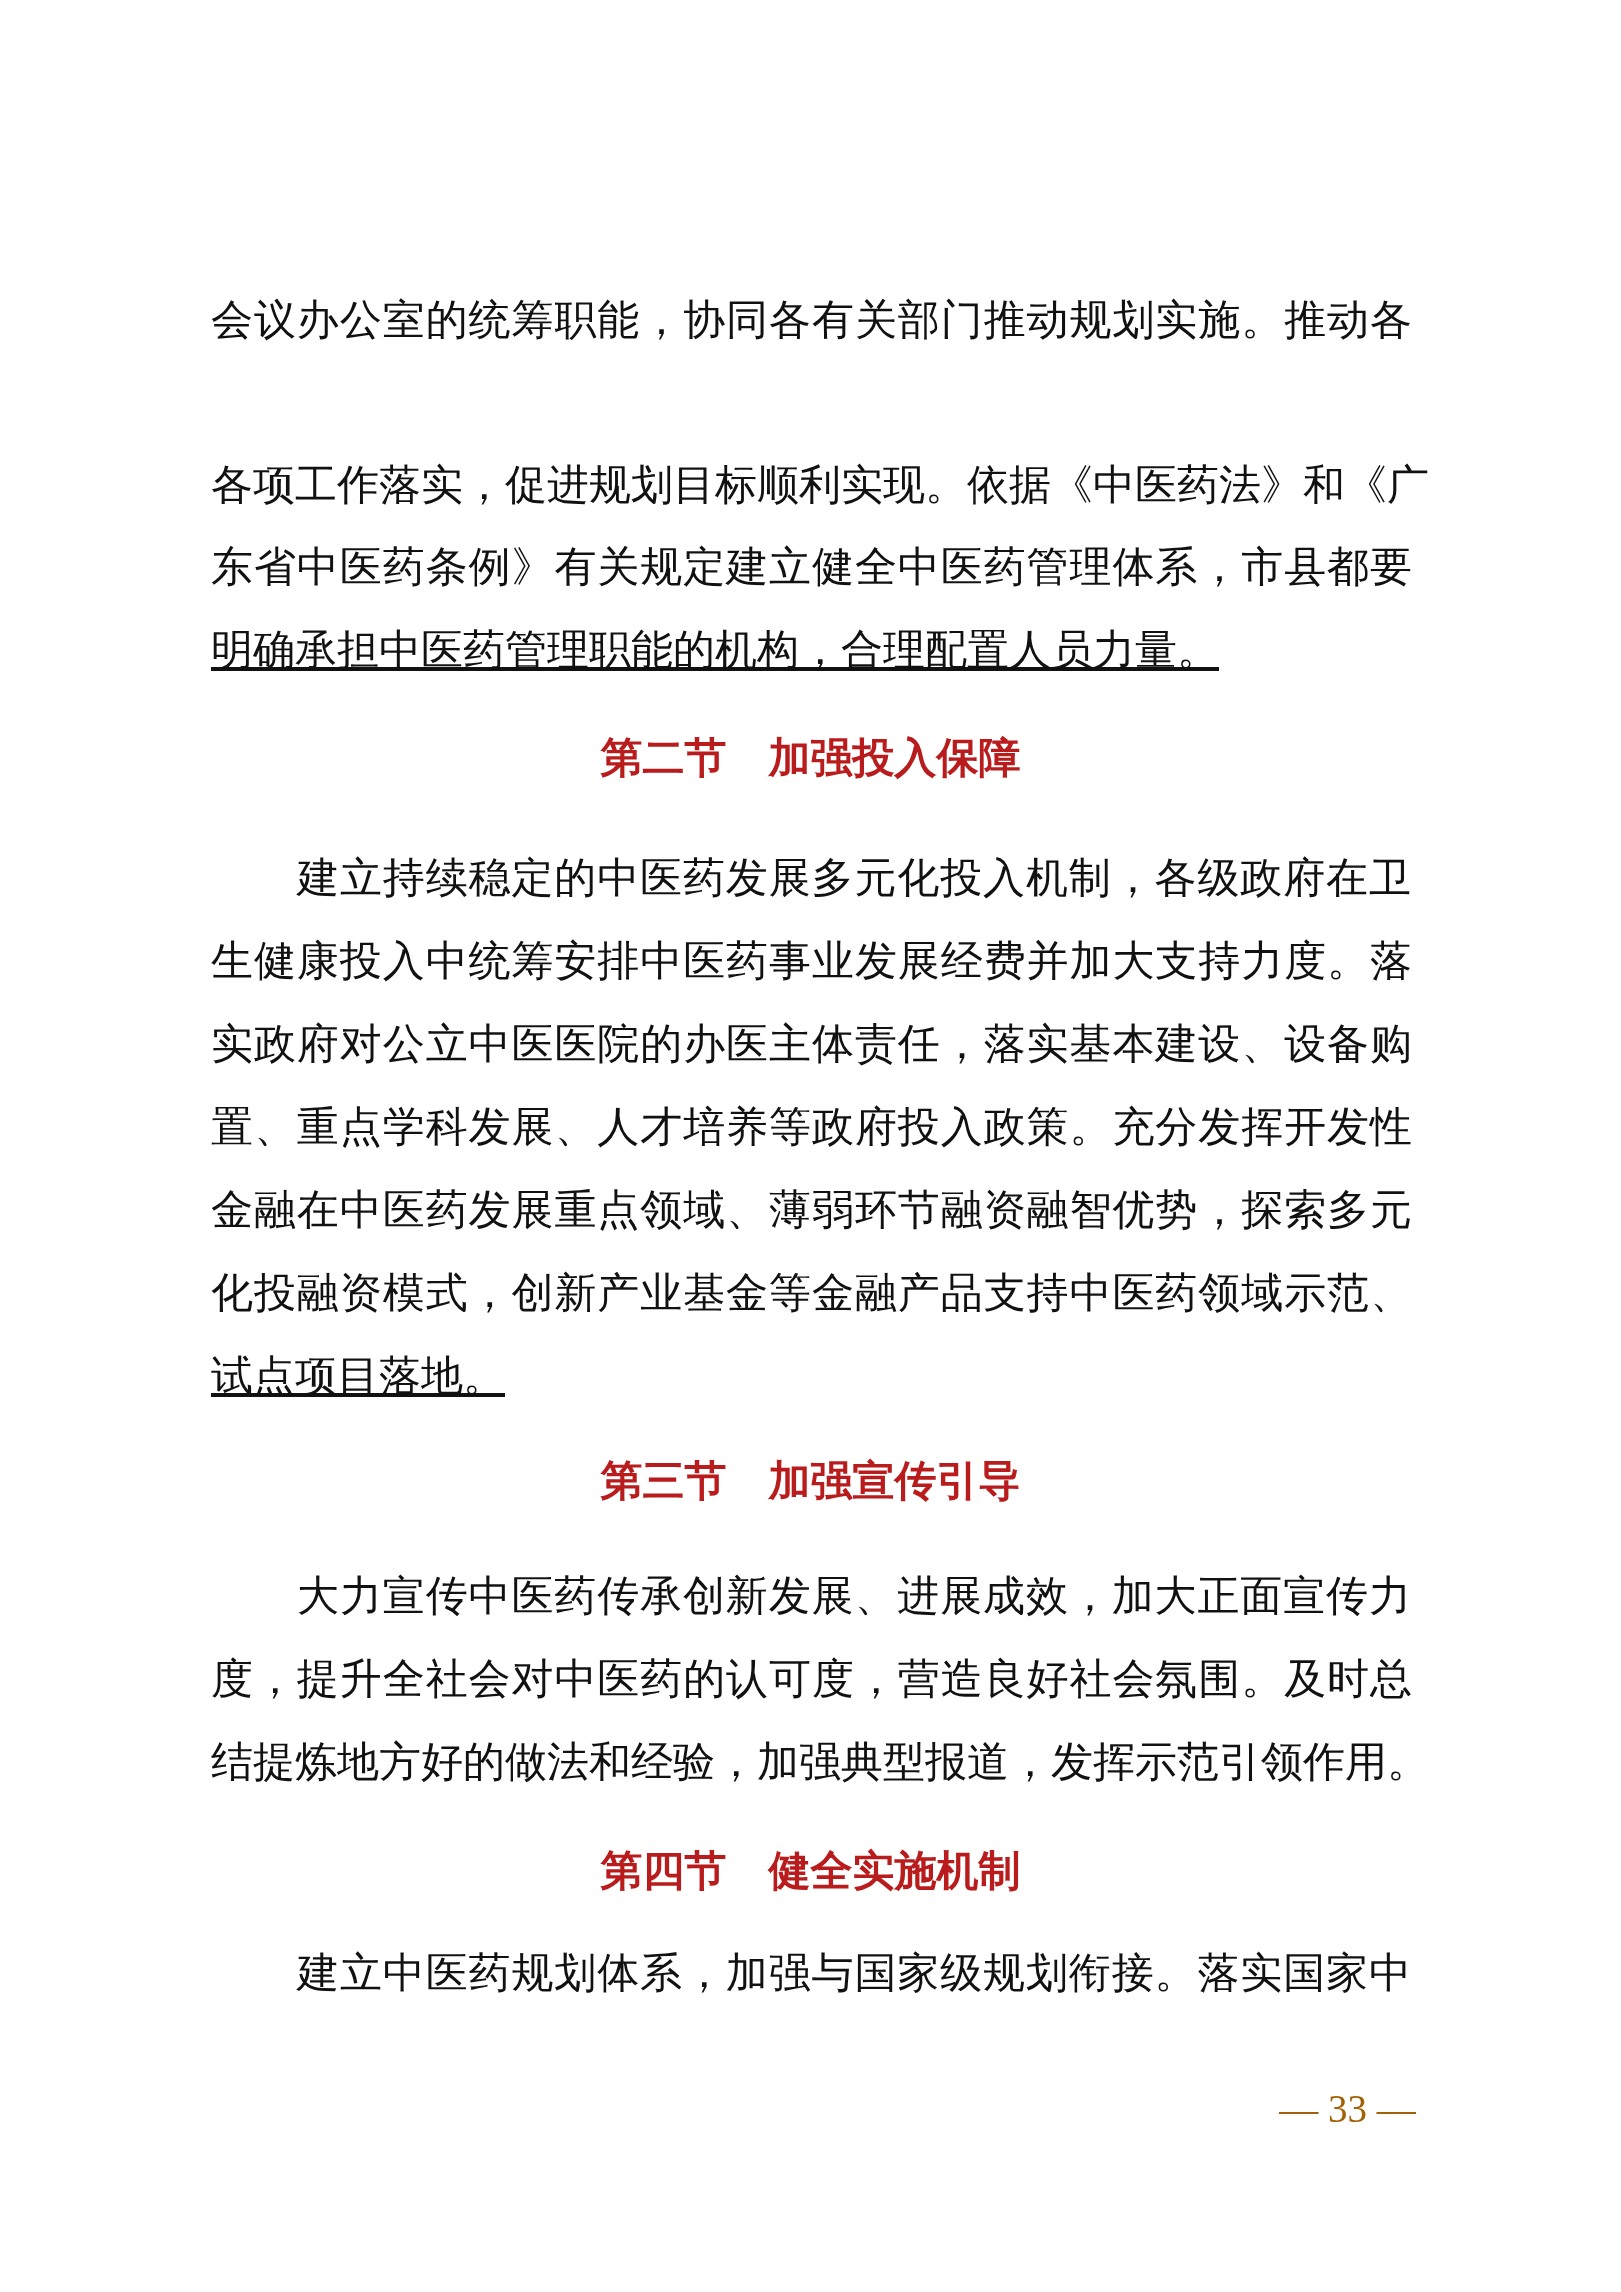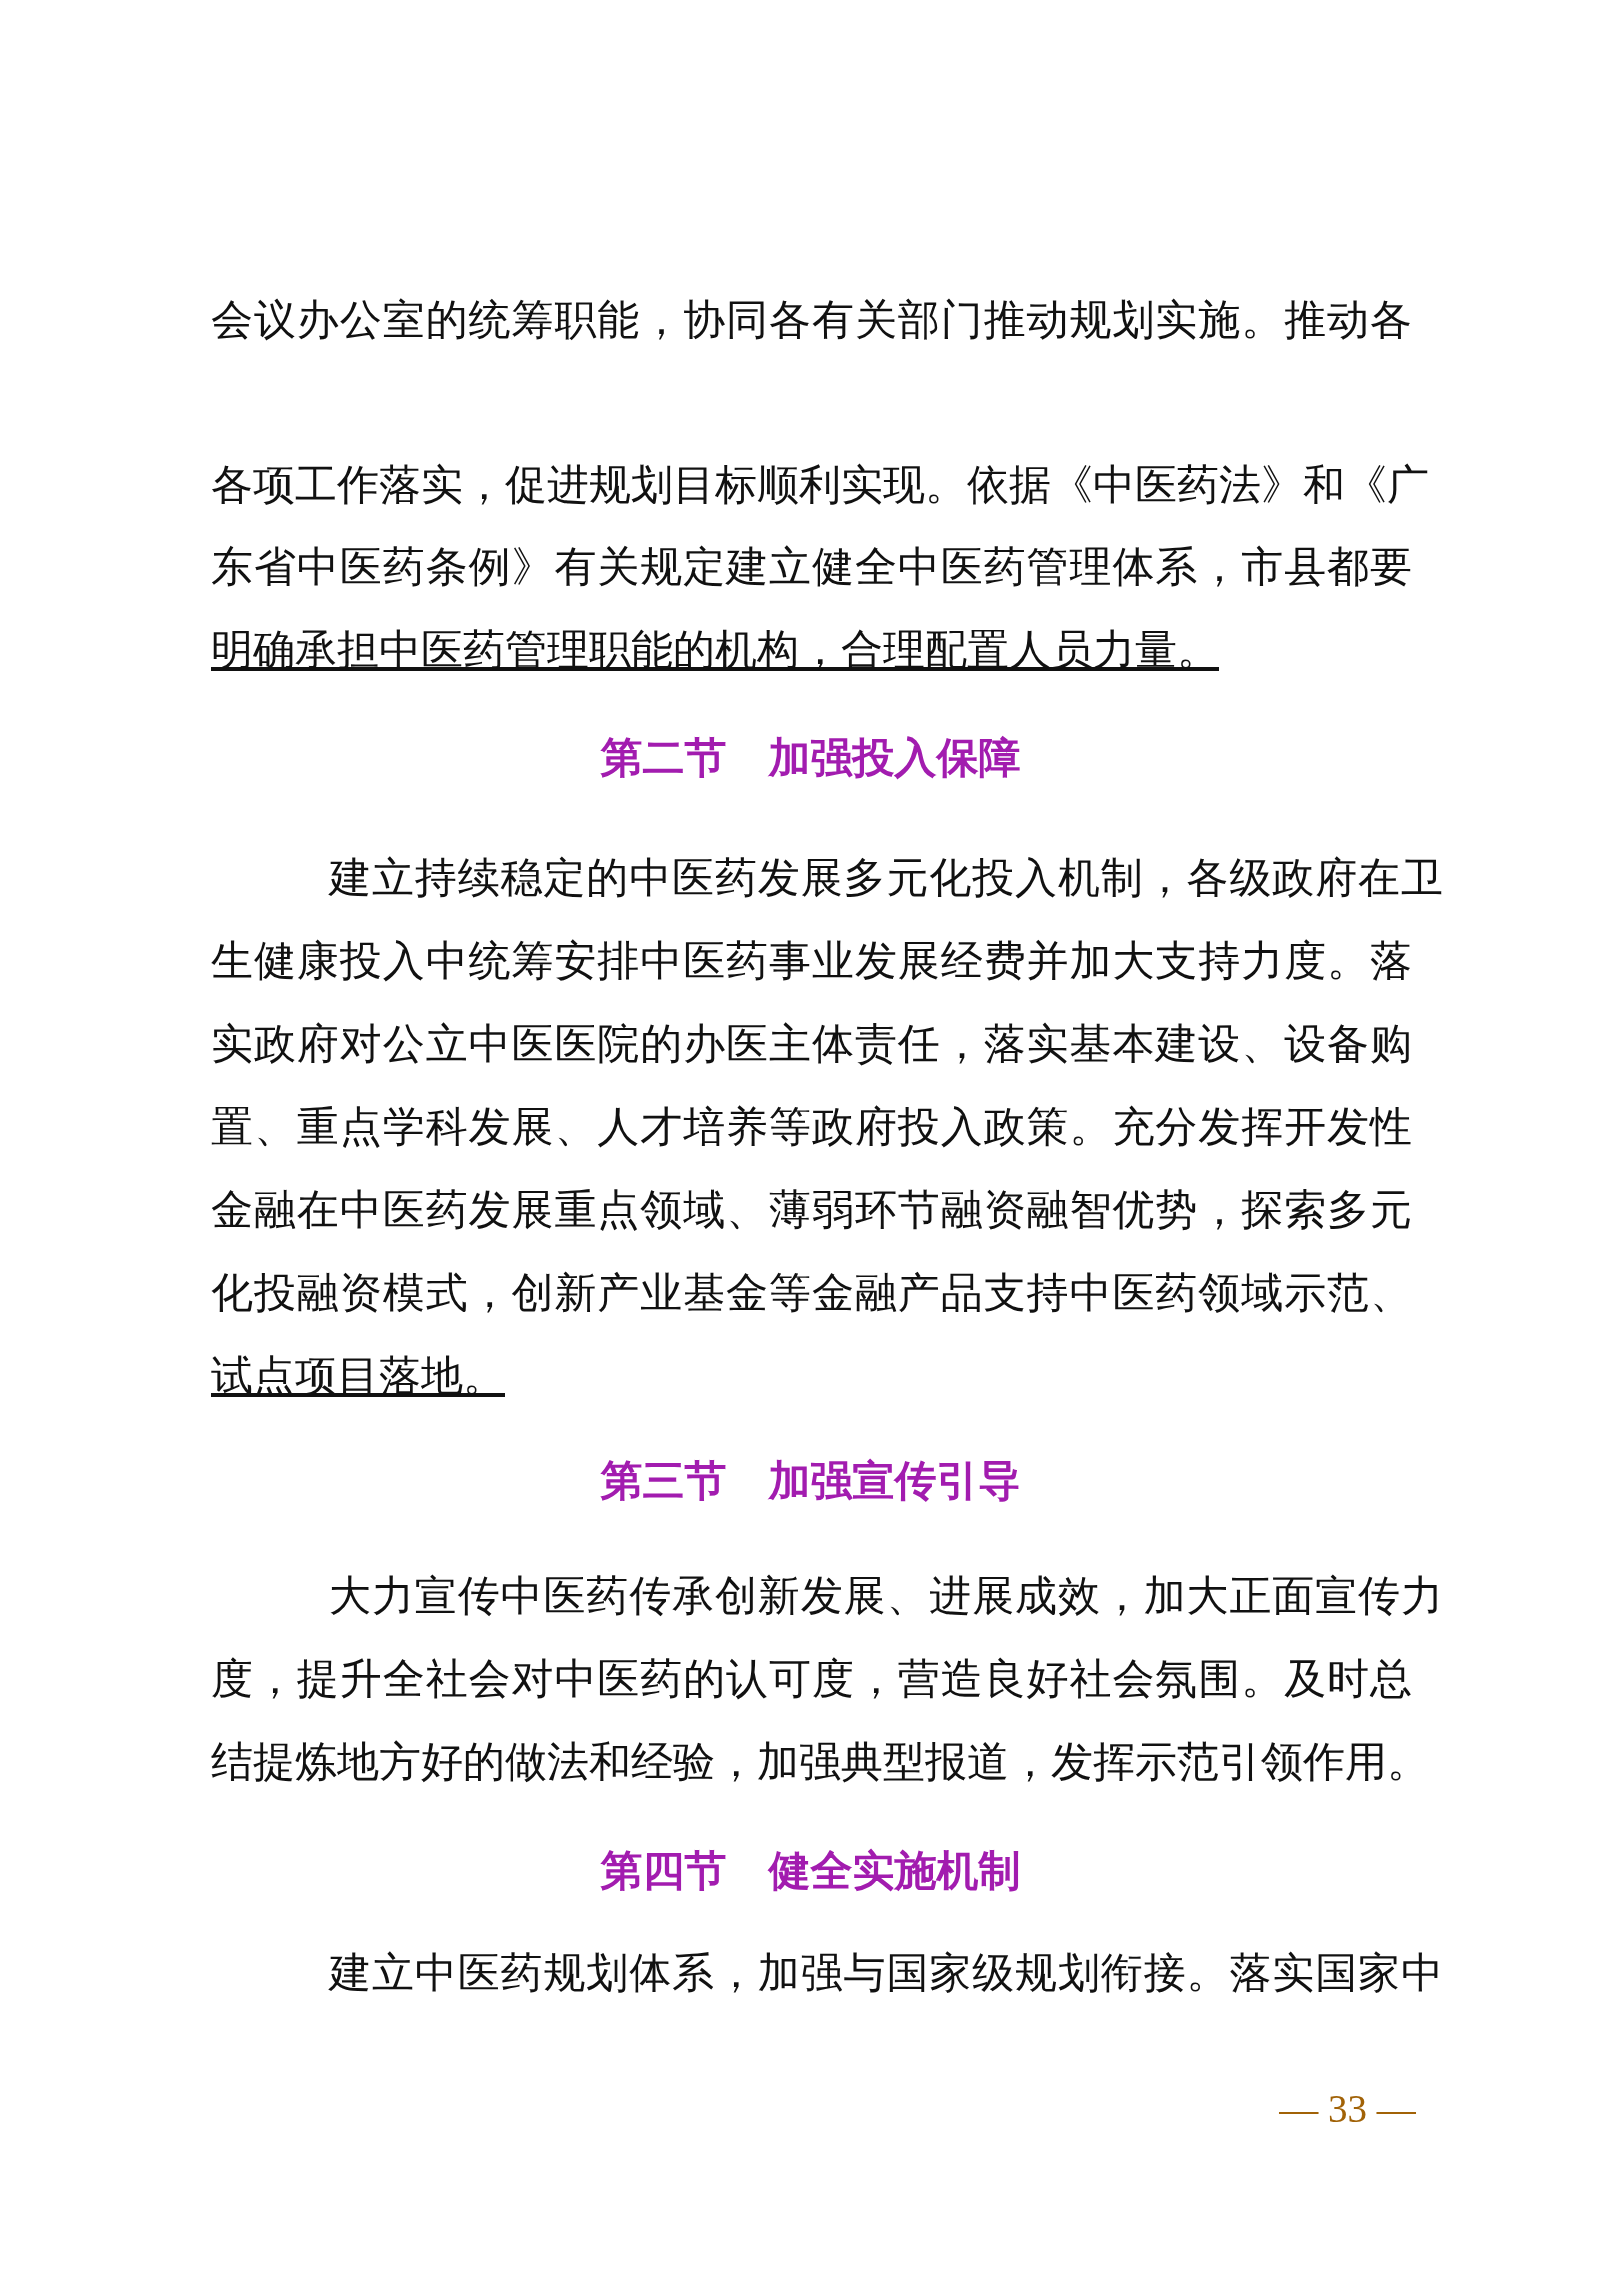--- a/index.html
+++ b/index.html
@@ -2,24 +2,24 @@
 <html><head>
 <meta charset="utf-8">
 <style>
   html, body { margin: 0; padding: 0; background: #ffffff; }
   body { width: 1621px; height: 2293px; position: relative; overflow: hidden;
          font-family: "DejaVu Serif", "Liberation Serif", serif; color: #111111; }
   .page { position: absolute; left: 0; top: 0; width: 1621px; height: 2293px; background: #ffffff; }
   .line { position: absolute; left: 211px; width: 1201px; height: 59px; line-height: 59px;
           font-size: 42px; white-space: nowrap; text-align: justify; text-align-last: justify;
           font-family: "DejaVu Serif", "Liberation Serif", serif; color: #111; }
-  .line.indent { left: 297px; width: 1114px; margin-left: 32px; }
+  .line.indent { left: 297px; width: 1114px; }
   .line.last { text-align-last: left; text-decoration: underline; }
   .heading { position: absolute; left: 0; width: 1621px; height: 59px; line-height: 59px;
-             text-align: center; font-size: 42px; font-weight: bold; color: #a21caf;
+             text-align: center; font-size: 42px; font-weight: bold; color: #b91c1c;
              font-family: "DejaVu Sans", "Liberation Sans", sans-serif; white-space: pre; }
   .page-number { position: absolute; left: 1274px; top: 2086px; width: 147px; height: 45px;
                  line-height: 45px; text-align: center; font-size: 39px; color: #a16207;
                  font-family: "Liberation Serif", "DejaVu Serif", serif; white-space: pre; }
 </style>
 </head>
 <body>
 
 <div class="page">
 

